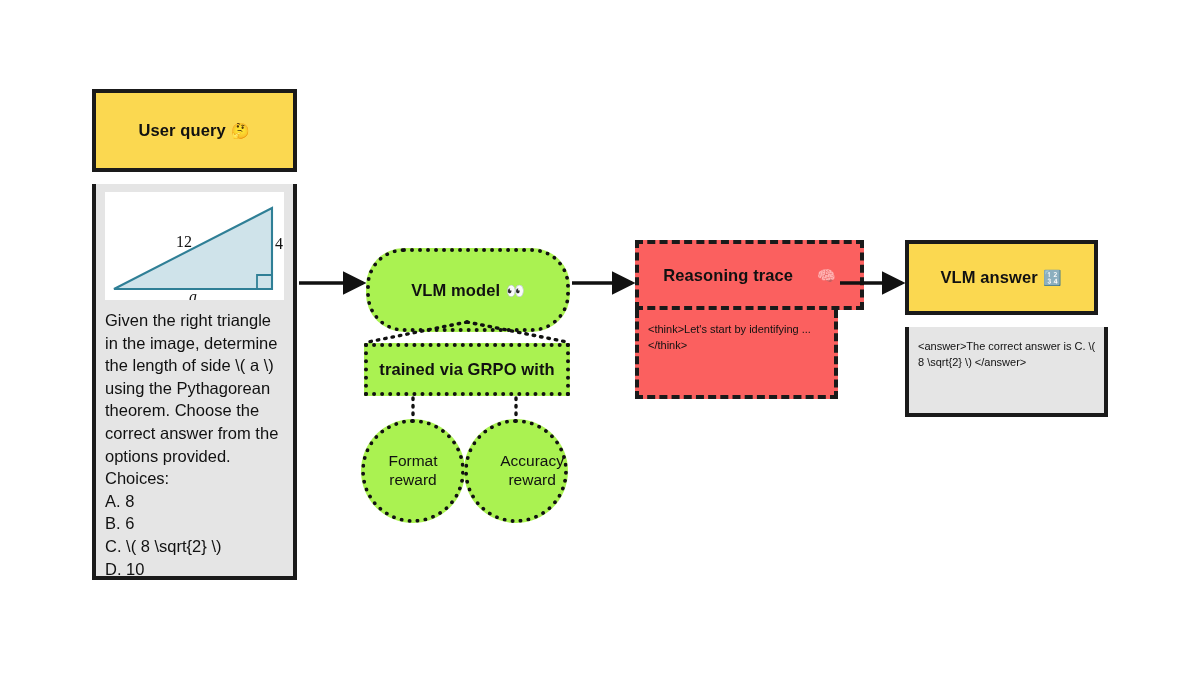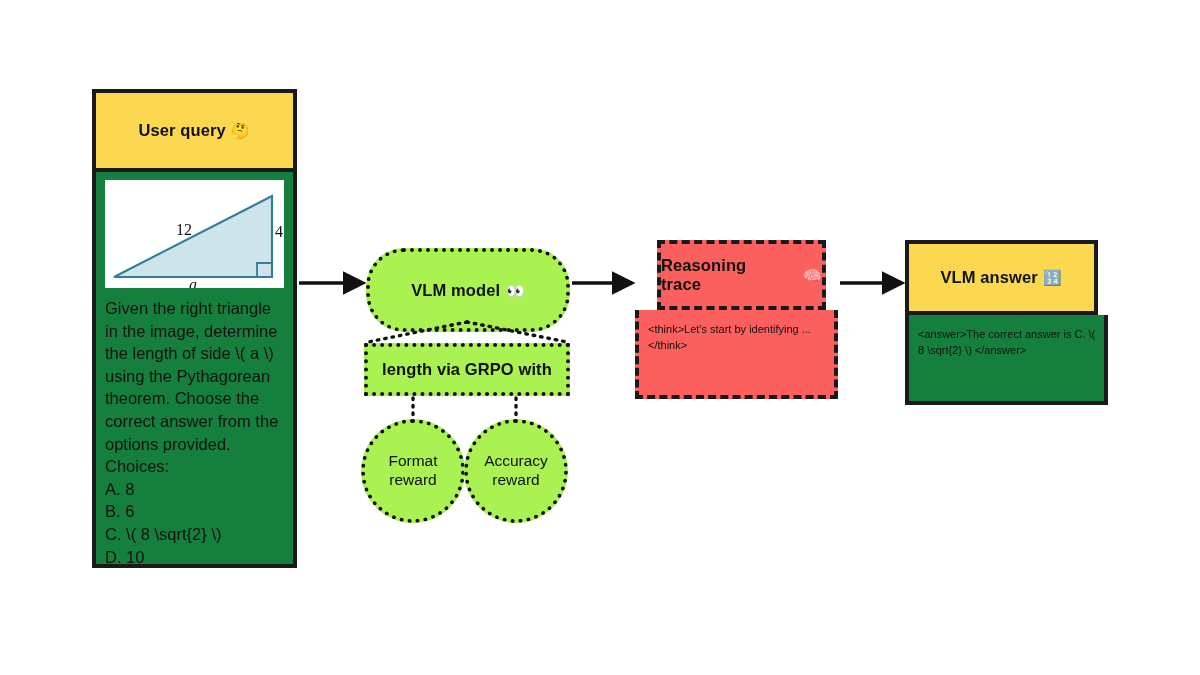--- a/index.html
+++ b/index.html
@@ -17,25 +17,26 @@
   
   .yellow-header{
     background:#fbd850;
     border:4px solid #1a1a1a;
     display:flex;align-items:center;justify-content:center;
     font-weight:bold;
     color:#111111;
     box-sizing:border-box;
   }
   .yellow-body{
-    background:#15803d;
+    background:#e5e5e5;
     border:4px solid #1a1a1a;
     border-top:none;
     box-sizing:border-box;
     color:#111111;
+    margin-top:12px;
   }
 
   
   .red-header{
     background:#fb605f;
     border:4px dashed #1a1a1a;
     display:flex;align-items:center;justify-content:center;
     font-weight:bold;color:#111111;
     box-sizing:border-box;
   }
@@ -125,32 +126,32 @@
 C. \( 8 \sqrt{2} \)
 D. 10</div>
   </div>
 
   <div class="node green-round" style="left:366px;top:248px;width:204px;height:84px;">
     <span class="title-text">VLM model</span>
     <span class="emoji">👀</span>
   </div>
 
   <div class="node green-rect" style="left:364px;top:343px;width:206px;height:53px;">
-    <span class="title-text">length via GRPO with</span>
+    <span class="title-text">trained via GRPO with</span>
   </div>
 
   <div class="node green-circle" style="left:361px;top:419px;width:104px;height:104px;">
     <span class="circle-text"><span>Format</span><br><span>reward</span></span>
   </div>
 
-  <div class="node green-circle" style="left:464px;top:419px;width:104px;height:104px;">
+  <div class="node green-circle" style="left:464px;top:419px;width:104px;height:104px;justify-content:flex-end;">
     <span class="circle-text"><span>Accuracy</span><br><span>reward</span></span>
   </div>
 
-  <div class="node red-header" style="left:657px;top:240px;width:169px;height:70px;gap:18px;">
+  <div class="node red-header" style="left:635px;top:240px;width:229px;height:70px;gap:18px;">
     <span class="title-text">Reasoning trace</span>
     <span class="emoji">🧠</span>
   </div>
   <div class="node red-body" style="left:635px;top:310px;width:203px;height:89px;">
     <div class="body-text-sm">&lt;think&gt;Let's start by identifying ...&lt;/think&gt;</div>
   </div>
 
   <div class="node yellow-header" style="left:905px;top:240px;width:193px;height:75px;">
     <span class="title-text">VLM answer</span>
     <span class="emoji">🔢</span>

